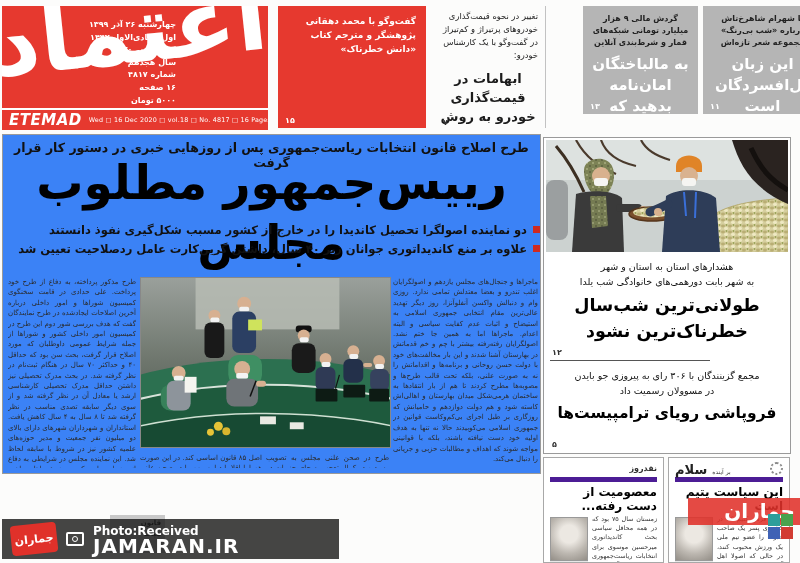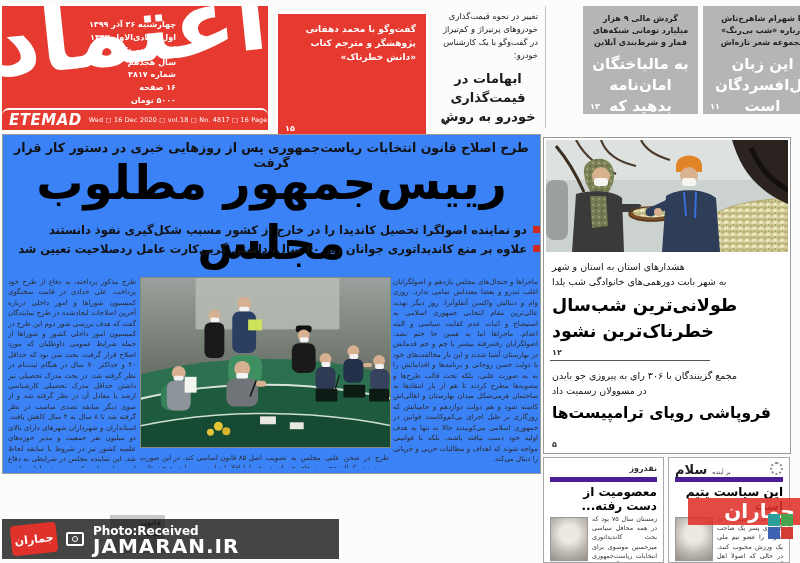--- a/index.html
+++ b/index.html
@@ -6,26 +6,26 @@
   #page{position:relative;width:800px;height:563px;background:#fcfcfb;overflow:hidden;
         font-family:"DejaVu Sans",sans-serif;direction:rtl;margin:0 auto;}
   .abs{position:absolute;}
   
   .logo-block{left:2px;top:6px;width:266px;height:124px;background:#e6392f;overflow:hidden;}
   .callig{position:absolute;left:-10px;top:-22px;width:115%;font-size:92px;font-weight:bold;color:#fff;
           line-height:1;transform:rotate(-6deg);z-index:1;direction:rtl;text-align:left;}
   .dates{position:absolute;right:92px;top:13px;z-index:2;color:#fff;font-size:8px;line-height:12.6px;
          text-align:right;font-weight:bold;}
   .etemad-strip{position:absolute;left:0;right:0;bottom:0;height:20px;background:#e6392f;border-top:2px solid #fff;
-                display:flex;align-items:center;gap:7px;padding:0 7px;direction:ltr;z-index:3;color:#fff;border-radius:7px;}
+                display:flex;align-items:center;gap:7px;padding:0 7px;direction:ltr;z-index:3;color:#fff;}
   .etemad-latin{font-size:15px;font-weight:bold;font-style:italic;letter-spacing:.5px;}
   .strip-meta{font-size:6.4px;letter-spacing:.2px;white-space:nowrap;}
   
   .teaser{overflow:hidden;}
-  .t-red{left:278px;top:6px;width:148px;height:122px;background:#e6392f;color:#fff;padding:8px 10px;box-sizing:border-box;margin-top:8px;}
+  .t-red{left:278px;top:6px;width:148px;height:122px;background:#e6392f;color:#fff;padding:8px 10px;box-sizing:border-box;}
   .t-red .k{font-size:9px;font-weight:bold;line-height:14px;text-align:right;}
   .t-red .t{font-size:17px;font-weight:bold;line-height:25px;text-align:right;margin-top:9px;}
   .t-car{left:436px;top:6px;width:104px;height:124px;color:#1c1c1c;padding:4px 2px;box-sizing:border-box;}
   .t-car .k{font-size:8.4px;line-height:13px;text-align:right;}
   .t-car .t{font-size:13px;font-weight:bold;line-height:19px;text-align:center;margin-top:7px;}
   .vline{left:545px;top:6px;width:1px;height:122px;background:#c2c2c2;}
   .t-gray{background:#b5b5b5;padding:7px 8px;box-sizing:border-box;margin-left:32px;}
   .t-g1{left:551px;top:6px;width:115px;height:108px;}
   .t-g2{left:671px;top:6px;width:119px;height:108px;}
   .t-gray .k{font-size:8px;font-weight:bold;color:#222;line-height:12px;text-align:center;}
@@ -53,22 +53,22 @@
           display:flex;align-items:center;gap:9px;padding:0 9px;direction:ltr;box-sizing:border-box;}
   .jam-logo{width:46px;height:30px;background:#e0312a;border-radius:4px;display:flex;align-items:center;
             justify-content:center;color:#fff;font-size:11px;font-weight:bold;transform:rotate(-6deg);}
   .cam{width:14px;height:10px;border:2px solid #fff;border-radius:2px;position:relative;flex:none;}
   .cam:after{content:'';position:absolute;inset:0;margin:auto;width:4px;height:4px;border:1px solid #fff;border-radius:50%;}
   .credit-text{color:#fff;font-weight:bold;line-height:15px;}
   .credit-text .l1{font-size:12px;} .credit-text .l2{font-size:20px;letter-spacing:1px;}
   
   .right-box{left:543px;top:137px;width:248px;height:317px;border:1px solid #9a9a9a;background:#fff;box-sizing:border-box;}
   .yalda-photo{left:2px;top:2px;width:242px;height:112px;}
-  .r-k{position:absolute;right:8px;left:8px;text-align:left;font-size:9.5px;color:#111;line-height:15px;}
-  .r-t{position:absolute;right:8px;left:8px;text-align:left;font-weight:bold;color:#000;}
+  .r-k{position:absolute;right:8px;left:8px;text-align:center;font-size:9.5px;color:#111;line-height:15px;}
+  .r-t{position:absolute;right:8px;left:8px;text-align:center;font-weight:bold;color:#000;}
   .rk1{top:121px;} .rt1{top:154px;font-size:17.5px;line-height:26px;}
   .rpg1{left:8px;top:210px;}
   .r-div{position:absolute;left:6px;top:222px;width:160px;border-top:1px solid #555;}
   .rk2{top:230px;} .rt2{top:264px;font-size:15.5px;line-height:22px;}
   .rpg2{left:8px;bottom:4px;}
   .rp{position:absolute;font-size:8px;font-weight:bold;color:#333;}
   
   .op-box{border:1px solid #a8a8a8;background:#fff;box-sizing:border-box;padding:3px 6px;overflow:hidden;}
   .op-naqd{left:543px;top:457px;width:121px;height:106px;}
   .op-salam{left:668px;top:457px;width:122px;height:106px;}

